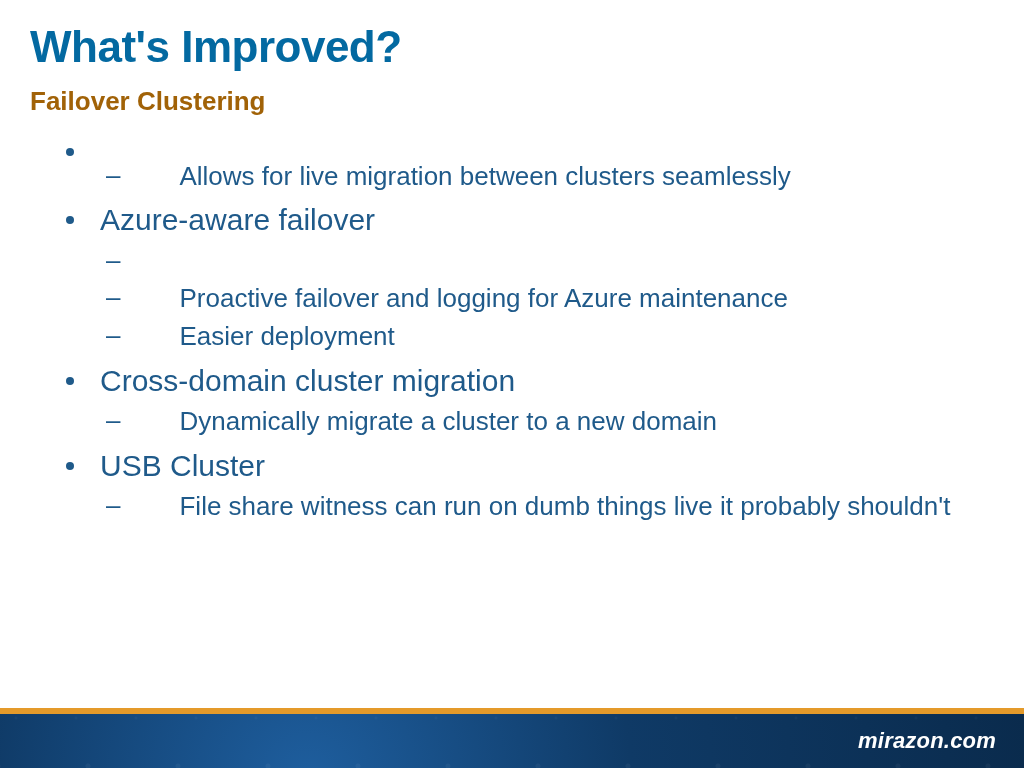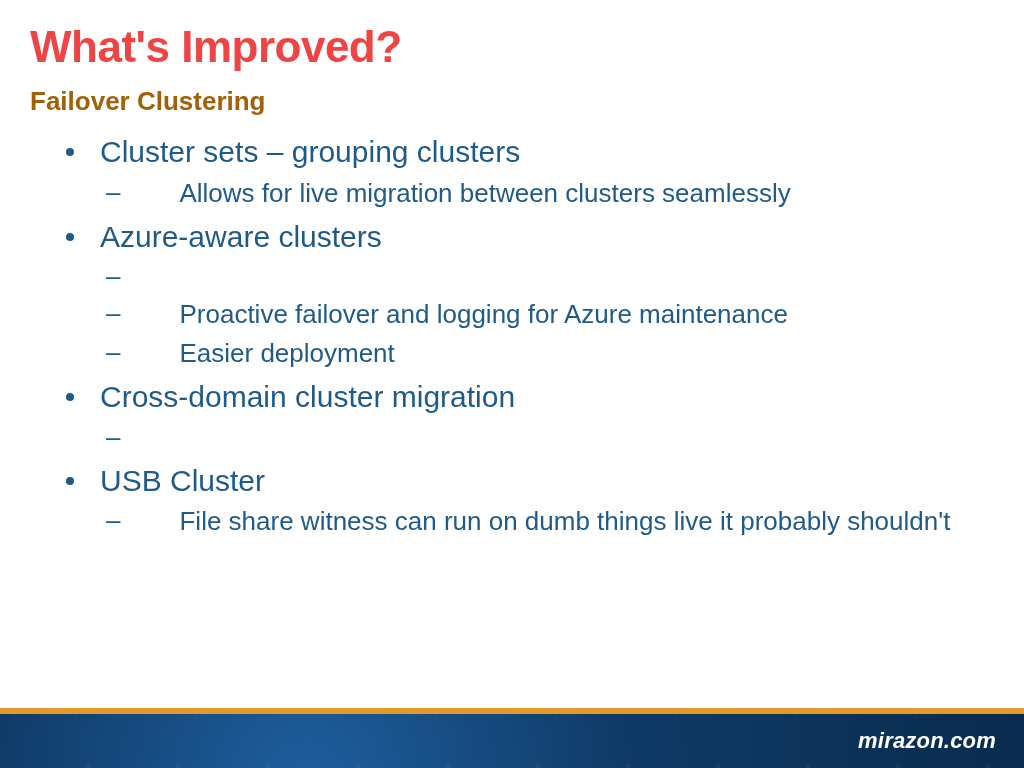--- a/index.html
+++ b/index.html
@@ -1,18 +1,18 @@
 <!DOCTYPE html>
 <html><head>
 <meta charset="utf-8">
 <style>
   * { margin: 0; padding: 0; box-sizing: border-box; }
   html, body { width: 1024px; height: 768px; font-family: "Segoe UI", "Helvetica Neue", Arial, sans-serif; background: #ffffff; overflow: hidden; }
   .slide { position: relative; width: 1024px; height: 768px; }
-  .title { position: absolute; left: 30px; top: 22px; font-size: 44px; font-weight: 800; color: #ef4444; letter-spacing: -0.5px; }
+  .title { position: absolute; left: 30px; top: 22px; font-size: 44px; font-weight: 800; color: #0369a1; letter-spacing: -0.5px; }
   .subtitle { position: absolute; left: 30px; top: 86px; font-size: 26px; font-weight: 700; color: #a16207; }
   .content { position: absolute; left: 60px; top: 132px; right: 40px; color: #1f5a8a; }
   ul.top { list-style: none; }
   ul.top > li { margin-bottom: 6px; }
   .bullet { display: flex; align-items: flex-start; }
   .dot { width: 8px; height: 8px; border-radius: 50%; background: #1f5a8a; margin-top: 16px; margin-right: 26px; flex: 0 0 auto; margin-left: 6px; }
   .bt { font-size: 30px; line-height: 1.35; }
   ul.sub { list-style: none; margin-left: 46px; margin-top: 2px; }
   ul.sub > li { display: flex; align-items: flex-start; margin-bottom: 2px; }
   .dash { font-size: 26px; margin-right: 14px; line-height: 1.35; }
@@ -32,34 +32,33 @@
 <div class="slide">
   <div class="title">What's Improved?</div>
   <div class="subtitle">Failover Clustering</div>
 
   <div class="content">
     <ul class="top">
 
       <li>
         <div class="bullet">
           <span class="dot"></span>
-          <span class="bt">Cluster sets – grouping clusters</span>
         </div>
         <ul class="sub">
           <li>
               <span class="dash">–</span>
               <span class="st">Allows for live migration between clusters seamlessly</span>
             </li>
         </ul>
       </li>
 
       <li>
         <div class="bullet">
           <span class="dot"></span>
-          <span class="bt">Azure-aware clusters</span>
+          <span class="bt">Azure-aware failover</span>
         </div>
         <ul class="sub">
           <li>
               <span class="dash">–</span>
             </li>
           <li>
               <span class="dash">–</span>
               <span class="st">Proactive failover and logging for Azure maintenance</span>
             </li>
           <li>
@@ -70,20 +69,21 @@
       </li>
 
       <li>
         <div class="bullet">
           <span class="dot"></span>
           <span class="bt">Cross-domain cluster migration</span>
         </div>
         <ul class="sub">
           <li>
               <span class="dash">–</span>
+              <span class="st">Dynamically migrate a cluster to a new domain</span>
             </li>
         </ul>
       </li>
 
       <li>
         <div class="bullet">
           <span class="dot"></span>
           <span class="bt">USB Cluster</span>
         </div>
         <ul class="sub">

